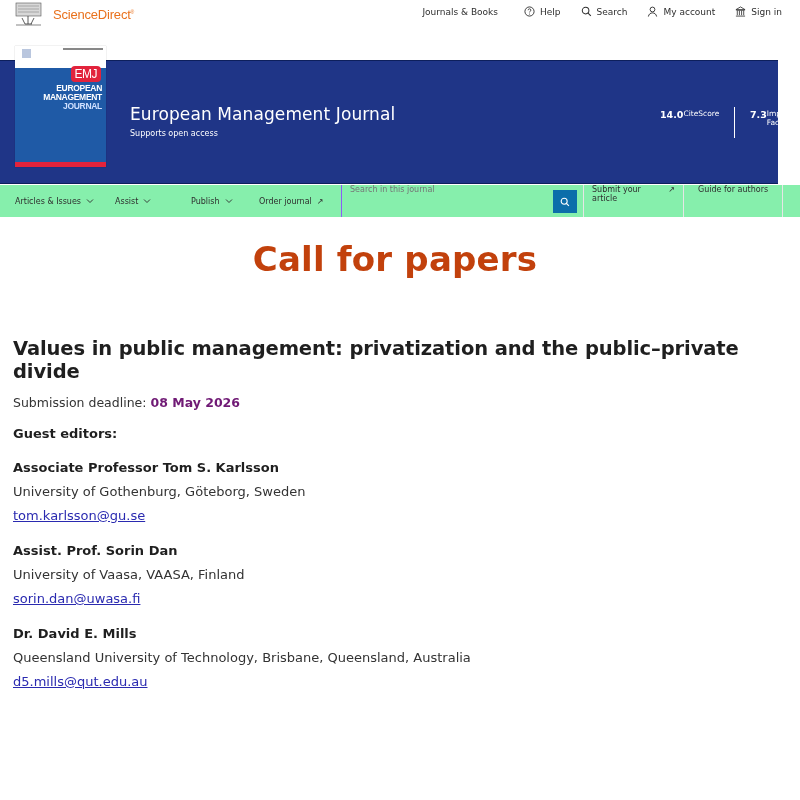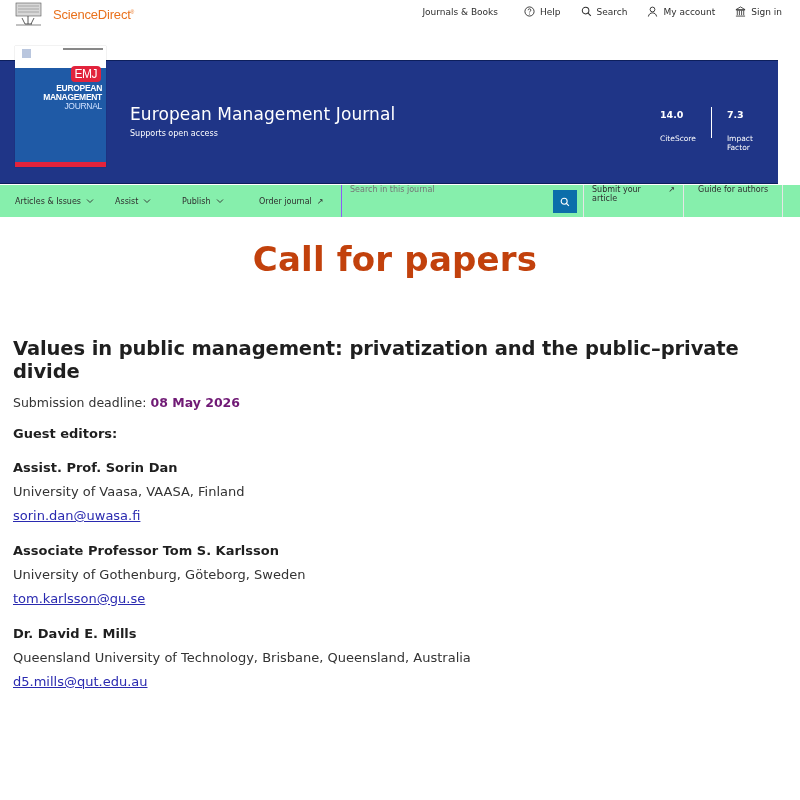--- a/index.html
+++ b/index.html
@@ -18,26 +18,26 @@
   .top-nav svg { width: 11px; height: 11px; }
 
   
   .banner { position: absolute; left: 0; top: 60px; width: 778px; height: 124px; background: #1f3587; border-top: 1px solid #0d1f5c; border-bottom: 1px solid #0d1f5c; }
   .cover { position: absolute; left: 15px; top: 46px; width: 91px; height: 121px; background: #1f5aa6; box-shadow: 0 0 1px rgba(0,0,0,0.3); z-index: 3; overflow: hidden; }
   .cover-top { position: absolute; left: 0; top: 0; width: 100%; height: 22px; background: #fff; }
   .cover-top .minilogo { position: absolute; left: 7px; top: 3px; width: 9px; height: 9px; background: #b9c6de; }
   .cover-top .miniline { position: absolute; left: 48px; top: 2px; width: 40px; height: 2px; background: #888; }
   .cover-emj { position: absolute; right: 5px; top: 20px; background: #e2233c; color: #fff; font-family: "Liberation Sans", sans-serif; font-size: 12px; padding: 1px 4px; border-radius: 4px; letter-spacing: -0.5px; }
   .cover-title { position: absolute; right: 4px; top: 38px; text-align: right; color: #fff; font-family: "Liberation Sans", sans-serif; font-weight: bold; font-size: 8.5px; line-height: 9px; letter-spacing: -0.3px; }
-  .cover-title .light { font-weight: normal; color: #cfe0ff; }
+  .cover-title .light { font-weight: bold; color: #cfe0ff; }
   .cover-stripe { position: absolute; left: 0; bottom: 0; width: 100%; height: 5px; background: #e2233c; }
   .journal-title { position: absolute; left: 130px; top: 43px; color: #fff; font-size: 17px; letter-spacing: 0.1px; }
   .journal-sub { position: absolute; left: 130px; top: 68px; color: #fff; font-size: 8px; }
   .metrics { position: absolute; left: 660px; top: 48px; display: flex; color: #fff; }
-  .metric { display: flex; flex-direction: column; gap: 14px; }
+  .metric { display: flex; flex-direction: row; gap: 0; }
   .metric .val { font-size: 9.5px; font-weight: bold; }
   .metric .lbl { font-size: 7.5px; }
   .metric-divider { width: 1px; height: 31px; background: #fff; margin: -2px 15px 0 15px; }
 
   
   .navbar { position: absolute; left: 0; top: 185px; width: 800px; height: 32px; background: #86efac; }
   .nav-item { position: absolute; top: 0; height: 32px; display: flex; align-items: center; font-size: 8px; color: #2e2e2e; gap: 5px; cursor: pointer; }
   .nav-item .chev { width: 8px; height: 6px; }
   .search-wrap { position: absolute; left: 341px; top: 0; width: 241px; height: 32px; border-left: 1px solid #8b5cf6; display: flex; align-items: flex-start; }
   .search-input { border: none; outline: none; font-size: 8px; color: #4a4a4a; padding-left: 8px; width: 205px; background: transparent; font-family: "DejaVu Sans", sans-serif; }
@@ -144,21 +144,21 @@
     <svg class="chev" viewBox="0 0 8 6">
         <path d="M1 1.5l3 3 3-3" fill="none" stroke="#2e2e2e" stroke-width="0.9"></path>
       </svg>
   </div>
   <div class="nav-item" style="left:115px">
     <span>Assist</span>
     <svg class="chev" viewBox="0 0 8 6">
         <path d="M1 1.5l3 3 3-3" fill="none" stroke="#2e2e2e" stroke-width="0.9"></path>
       </svg>
   </div>
-  <div class="nav-item" style="left:182px">
+  <div class="nav-item" style="left:191px">
     <span>Publish</span>
     <svg class="chev" viewBox="0 0 8 6">
         <path d="M1 1.5l3 3 3-3" fill="none" stroke="#2e2e2e" stroke-width="0.9"></path>
       </svg>
   </div>
   <div class="nav-item" style="left:259px">
     <span>Order journal</span>
     <span>↗</span>
   </div>
   <div class="search-wrap">
@@ -179,27 +179,27 @@
 </nav>
 
 <h1 class="page-title">Call for papers</h1>
 
 <main class="content">
   <h2 class="cfp-title">Values in public management: privatization and the public–private divide</h2>
   <div class="deadline"><span>Submission deadline: </span><b>08 May 2026</b></div>
   <div class="guest-h">Guest editors:</div>
 
   <div class="editor">
+    <div class="ed-name">Associate Professor Tom S. Karlsson</div>
+    <div class="ed-aff">University of Gothenburg, Göteborg, Sweden</div>
+    <a class="ed-email">tom.karlsson@gu.se</a>
+  </div>
+  <div class="editor">
     <div class="ed-name">Assist. Prof. Sorin Dan</div>
     <div class="ed-aff">University of Vaasa, VAASA, Finland</div>
     <a class="ed-email">sorin.dan@uwasa.fi</a>
-  </div>
-  <div class="editor">
-    <div class="ed-name">Associate Professor Tom S. Karlsson</div>
-    <div class="ed-aff">University of Gothenburg, Göteborg, Sweden</div>
-    <a class="ed-email">tom.karlsson@gu.se</a>
   </div>
   <div class="editor">
     <div class="ed-name">Dr. David E. Mills</div>
     <div class="ed-aff">Queensland University of Technology, Brisbane, Queensland, Australia</div>
     <a class="ed-email">d5.mills@qut.edu.au</a>
   </div>
 </main>
 
 </body></html>

